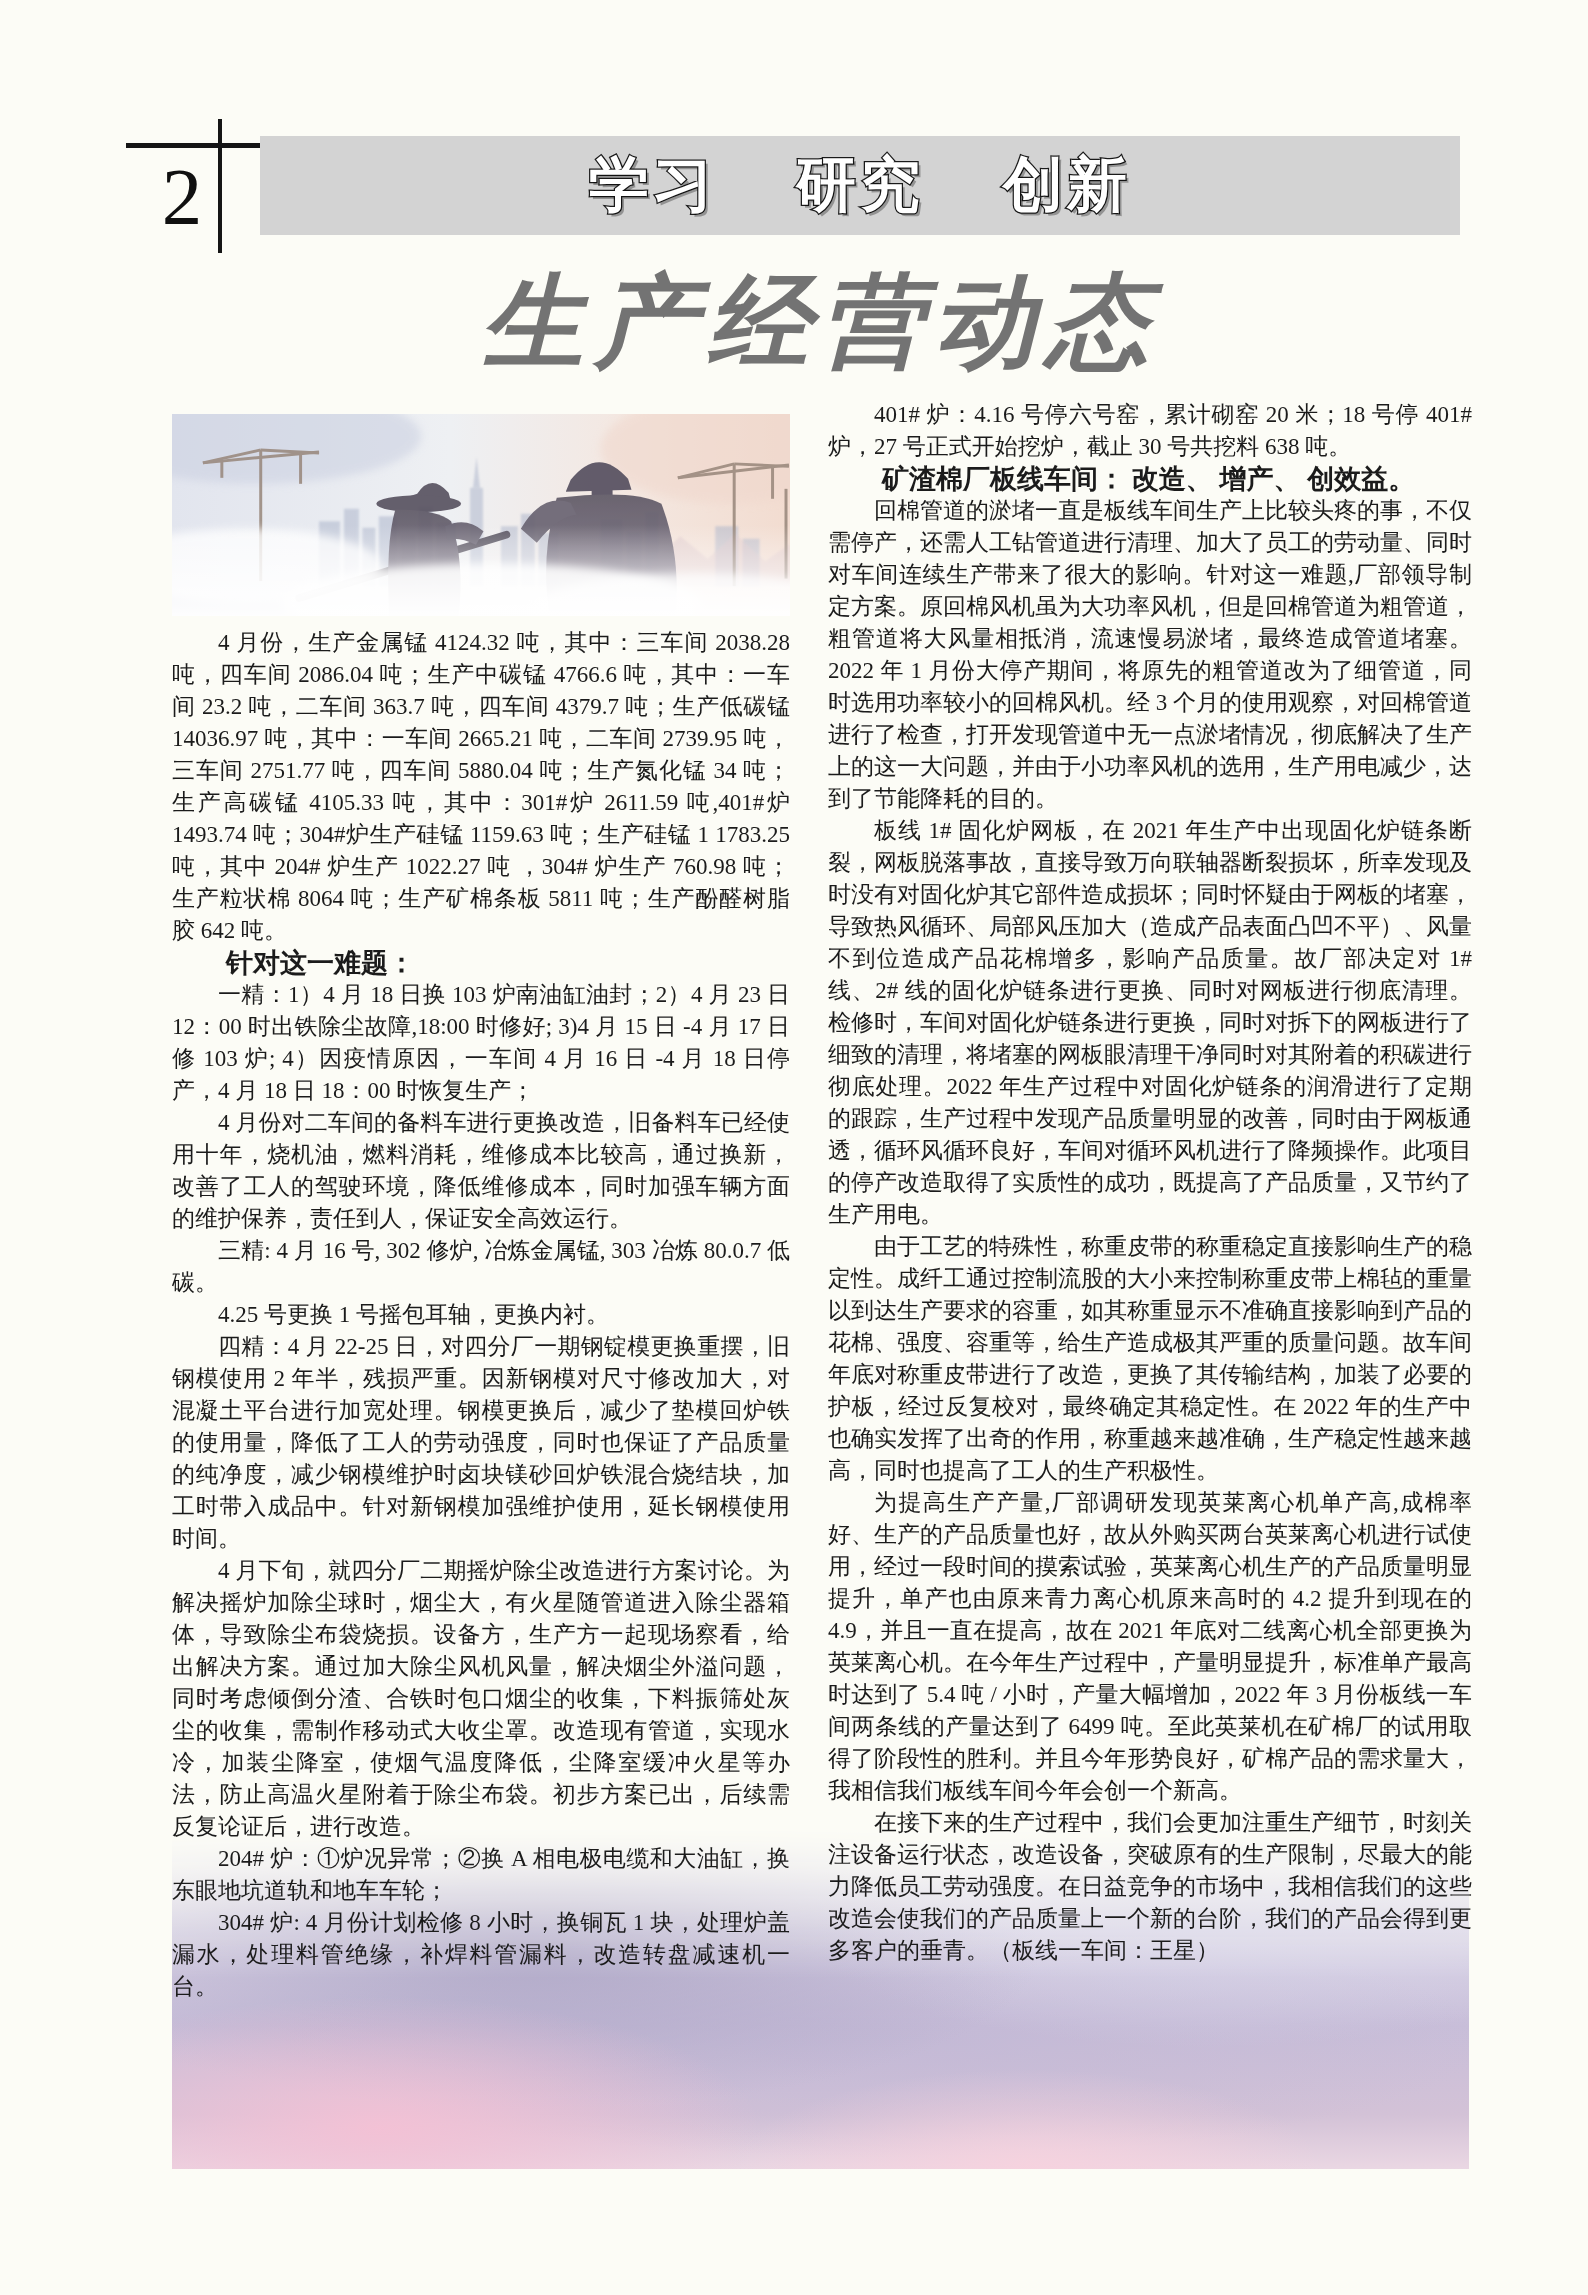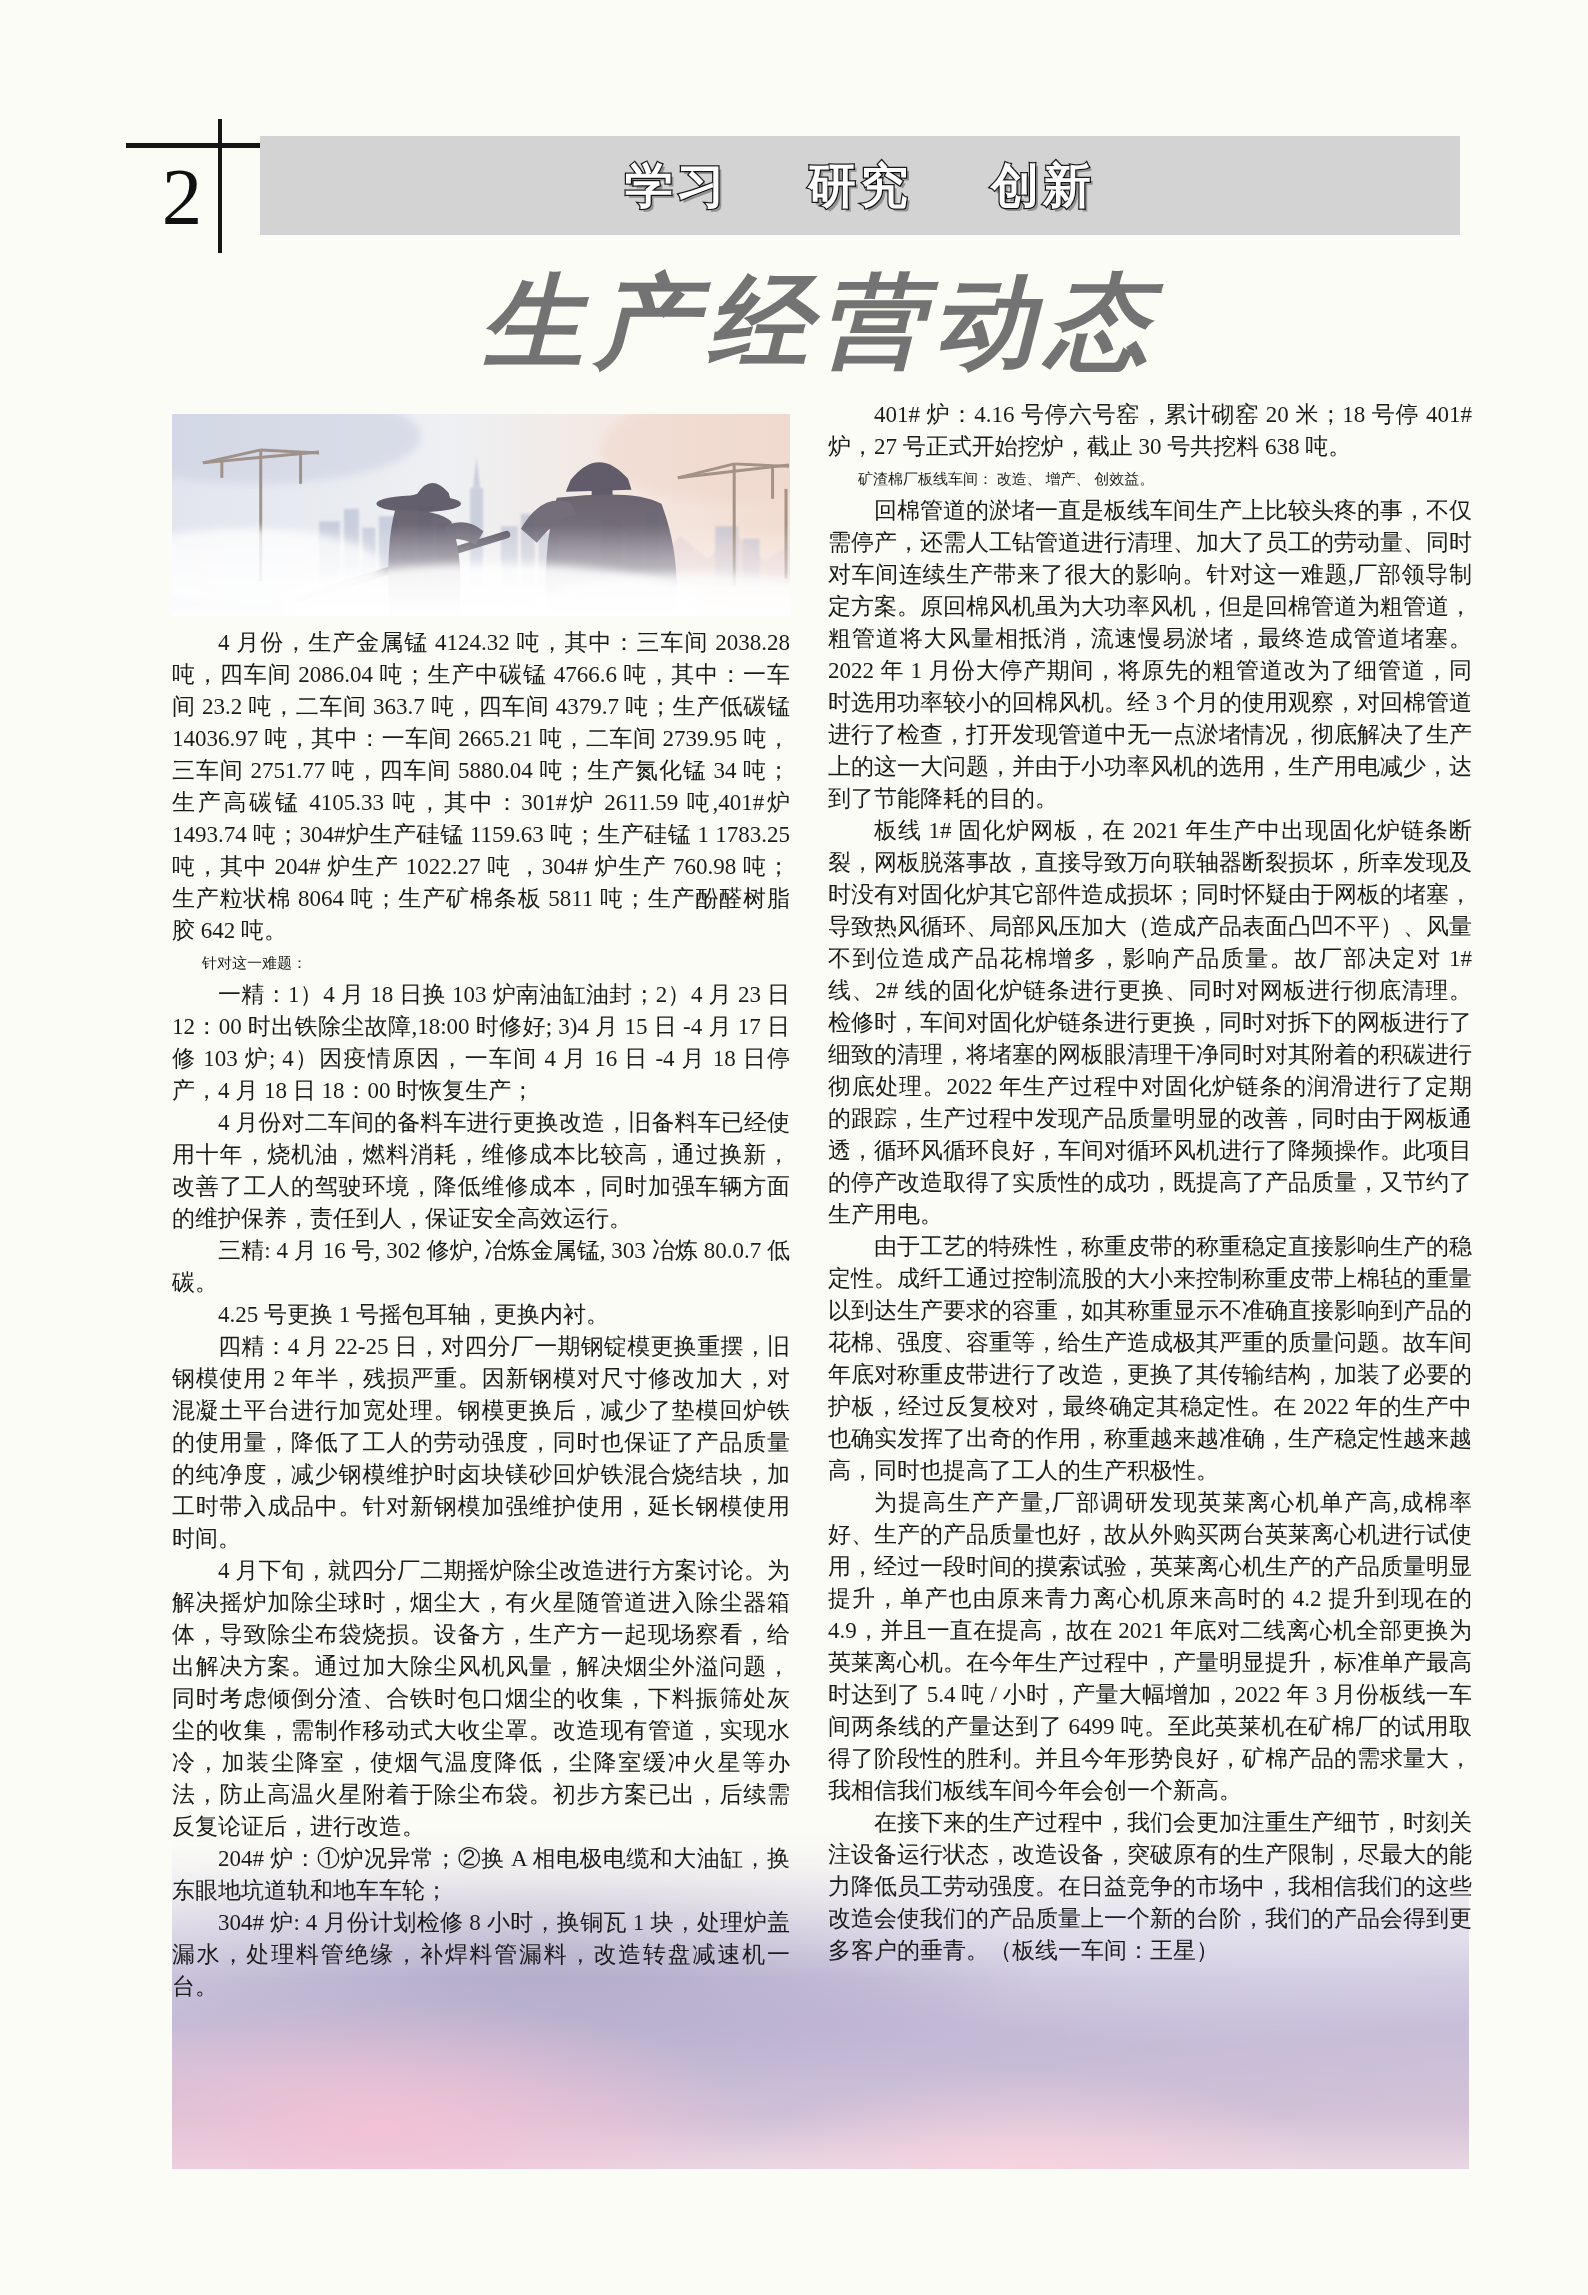--- a/index.html
+++ b/index.html
@@ -19,42 +19,42 @@
     font-family:"Liberation Serif","DejaVu Serif",serif;
   }
   
   .banner {
     position:absolute; left:260px; top:136px; width:1200px; height:99px;
     background:#d3d3d3;
     display:flex; align-items:center; justify-content:center; gap:79px;
   }
   .banner span {
     font-family:"Liberation Sans","DejaVu Sans",sans-serif;
-    font-weight:bold; font-size:48px; letter-spacing:4px;
+    font-weight:bold; font-size:60px; letter-spacing:4px;
     color:#ffffff;
     -webkit-text-stroke:2.5px #1a1a1a;
     paint-order:stroke fill;
     text-shadow:3px 3px 0 rgba(0,0,0,0.30);
   }
   
   .headline {
     position:absolute; left:172px; top:267px; width:1297px;
     text-align:center; font-weight:bold; font-style:italic;
     font-size:102px; line-height:1.1; letter-spacing:11px;
     color:#737373; white-space:nowrap;
   }
   
   .photo { position:absolute; left:172px; top:414px; width:618px; height:202px; }
   .photo svg { width:100%; height:100%; display:block; }
   
   .column { position:absolute; z-index:2; font-size:23px; line-height:32px; text-align:justify; }
   .col-left  { left:172px;  top:627px; width:618px; }
   .col-right { left:828px; top:399px;  width:644px; }
   .column p  { text-indent:2em; margin:0; }
-  .column h3 { text-indent:2em; margin:0; font-size:15px; line-height:32px; font-weight:normal; }
+  .column h3 { text-indent:2em; margin:0; font-size:27px; line-height:32px; font-weight:bold; }
   
   .clouds {
     position:absolute; left:172px; top:1828px; width:1297px; height:341px; z-index:1;
     background:
       radial-gradient(42% 55% at 16% 88%, rgba(244,193,213,0.95) 0%, rgba(244,193,213,0) 70%),
       radial-gradient(35% 45% at 66% 100%, rgba(247,210,222,0.90) 0%, rgba(247,210,222,0) 65%),
       radial-gradient(52% 62% at 28% 36%, rgba(171,164,196,0.85) 0%, rgba(171,164,196,0) 75%),
       radial-gradient(45% 52% at 80% 28%, rgba(214,211,231,0.90) 0%, rgba(214,211,231,0) 70%),
       radial-gradient(62% 46% at 55% 62%, rgba(194,184,213,0.80) 0%, rgba(194,184,213,0) 75%),
       linear-gradient(180deg,#f3f3f8 0%, #dcd7e8 28%, #c8bed9 58%, #d3c2d7 84%, #ead7e3 100%);

